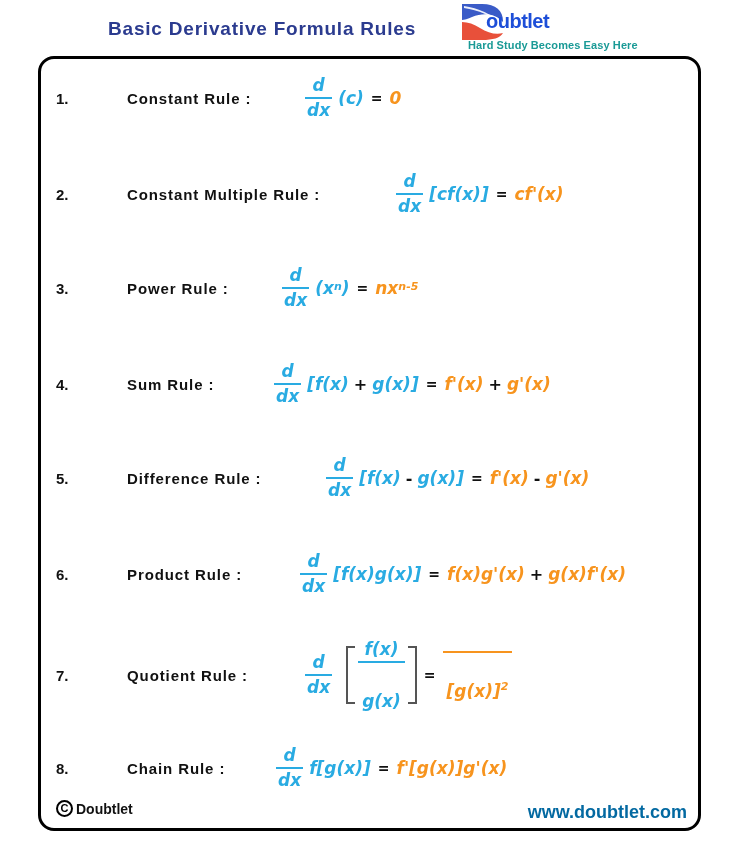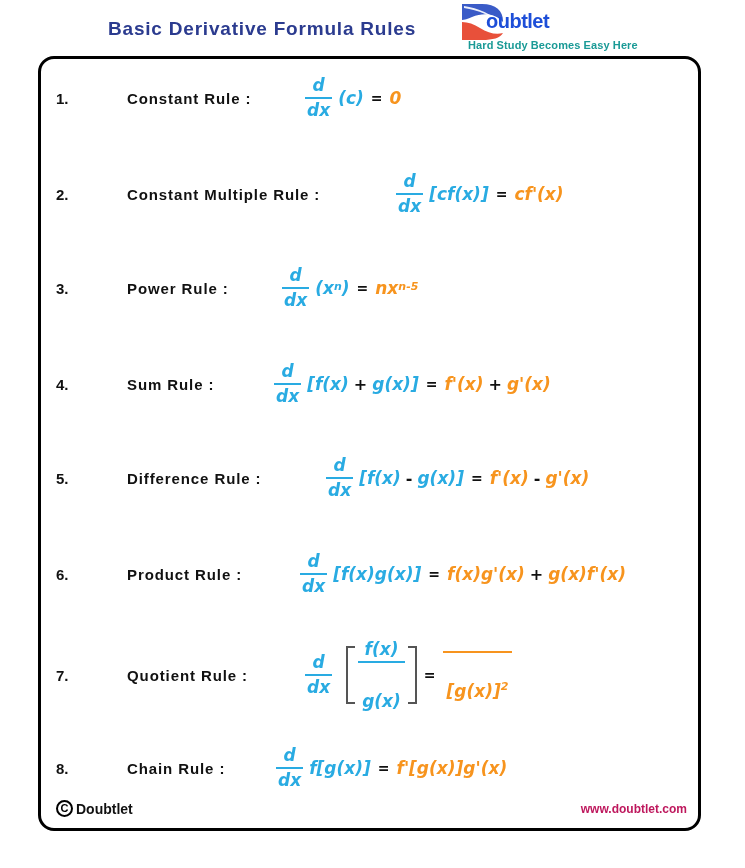--- a/index.html
+++ b/index.html
@@ -230,23 +230,23 @@
   }
   .copy-name {
     font-size: 14px;
     font-weight: bold;
     color: #111111;
   }
   .footer-right {
     position: absolute;
     right: 58px;
     top: 802px;
-    font-size: 12px;
-    font-weight: bold;
-    color: #be185d;
+    font-size: 18px;
+    font-weight: bold;
+    color: #0369a1;
   }
 </style>
 </head>
 <body>
 
 <div class="header">
   <div class="page-title">Basic Derivative Formula Rules</div>
 
   <div class="brand">
     <svg class="brand-mark" viewBox="0 0 52 40">

